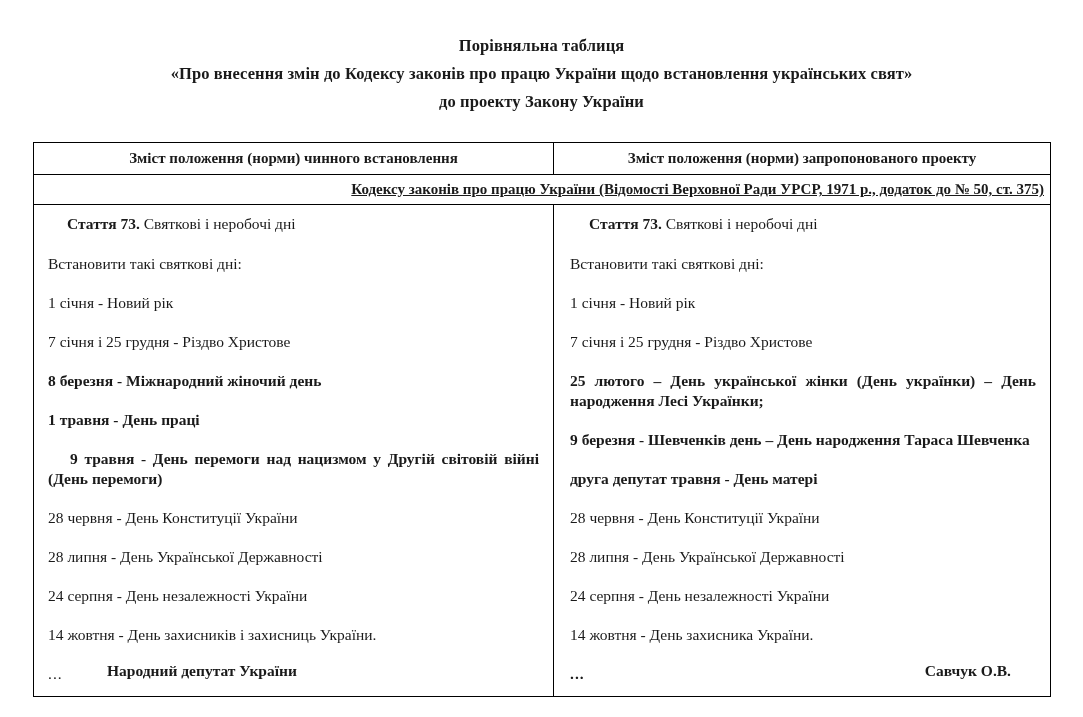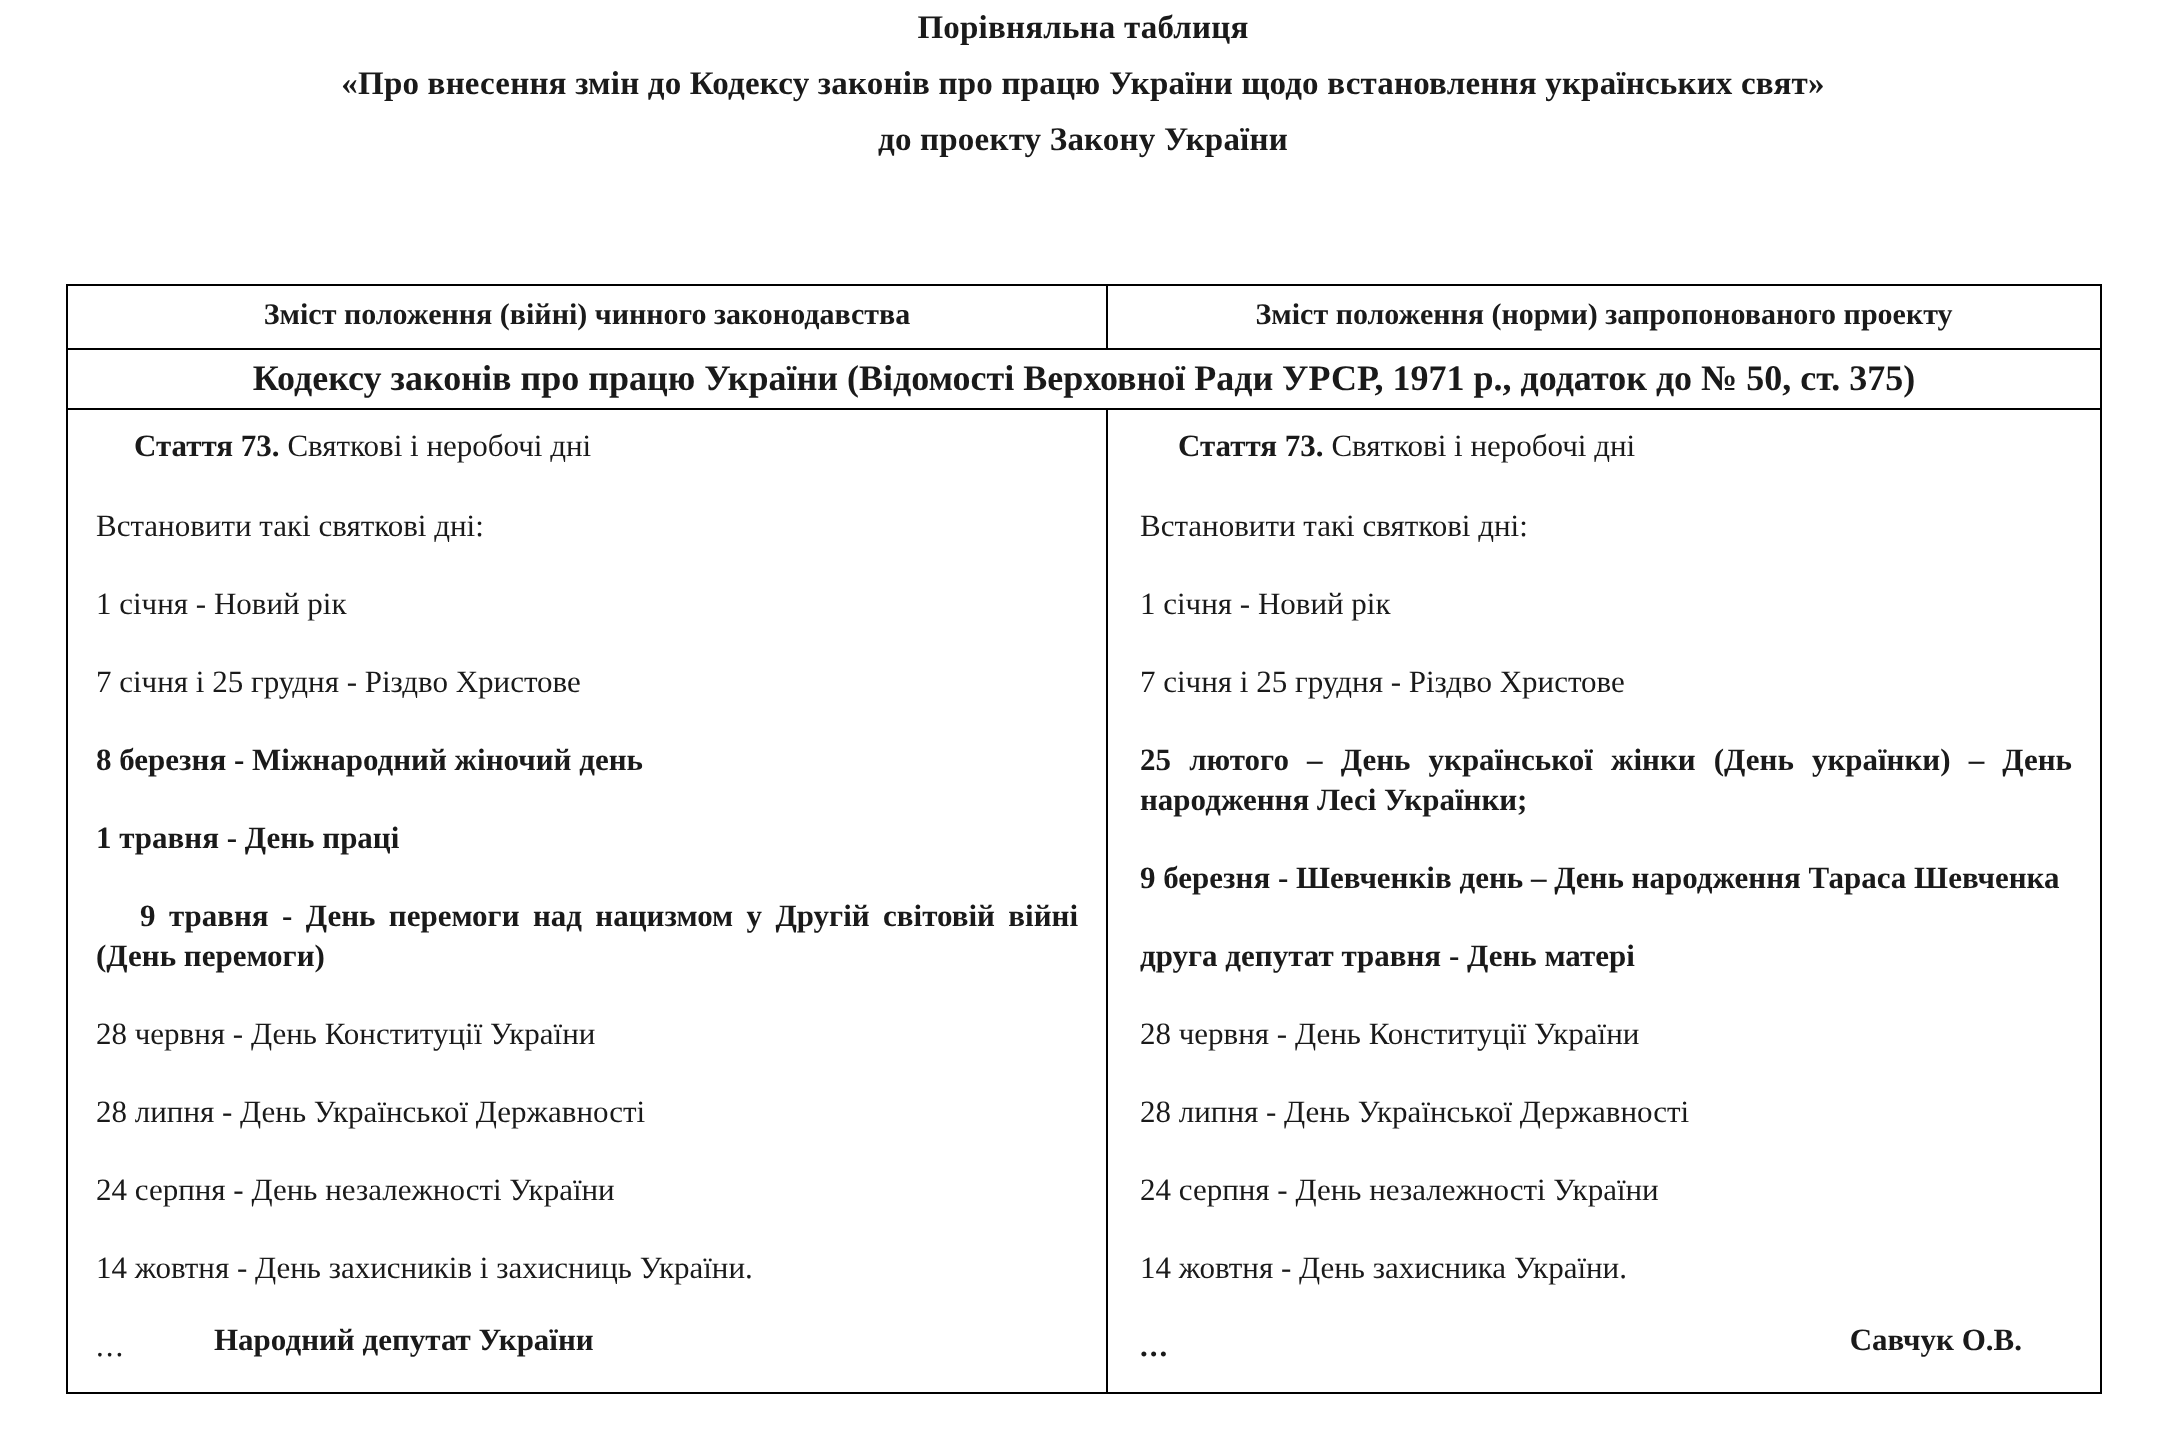--- a/index.html
+++ b/index.html
@@ -19,20 +19,21 @@
 
   .page {
     width: 1083px;
     height: 717px;
     position: relative;
     box-sizing: border-box;
   }
 
   
   .title-block {
+    padding-top: 32px;
     text-align: center;
   }
   .title-line {
     font-weight: bold;
     font-size: 16.5px;
     line-height: 28px;
     letter-spacing: 0.1px;
   }
   .title-line.wide {
     font-size: 16.5px;
@@ -59,25 +60,26 @@
   col.c-right { width: 497px; }
 
   .hdr-cell {
     text-align: center;
     font-weight: bold;
     font-size: 15px;
     line-height: 20px;
     padding: 5px 6px 6px 6px !important;
   }
   .sub-cell {
-    text-align: center;
+    text-align: right;
     font-weight: bold;
-    font-size: 18px;
+    font-size: 15px;
     line-height: 20px;
     padding: 4px 6px 5px 6px !important;
+    text-decoration: underline;
   }
 
   .body-cell {
     padding: 9px 14px 12px 14px !important;
     font-size: 15.5px;
   }
   .body-cell.right-col {
     padding-left: 16px !important;
   }
 
@@ -138,21 +140,21 @@
   </div>
 
   <div class="table-wrap">
     <table class="cmp">
       <colgroup>
         <col class="c-left">
         <col class="c-right">
       </colgroup>
       <tbody>
         <tr>
-          <td class="hdr-cell">Зміст положення (війні) чинного законодавства</td>
+          <td class="hdr-cell">Зміст положення (норми) чинного встановлення</td>
           <td class="hdr-cell">Зміст положення (норми) запропонованого проекту</td>
         </tr>
         <tr>
           <td class="sub-cell" colspan="2">Кодексу законів про працю України (Відомості Верховної Ради УРСР, 1971 р., додаток до № 50, ст. 375)</td>
         </tr>
         <tr>
 
           <td class="body-cell">
             <p class="para article"><span class="lead">Стаття 73.</span><span> Святкові і неробочі дні</span></p>
             <p class="para">Встановити такі святкові дні:</p>

